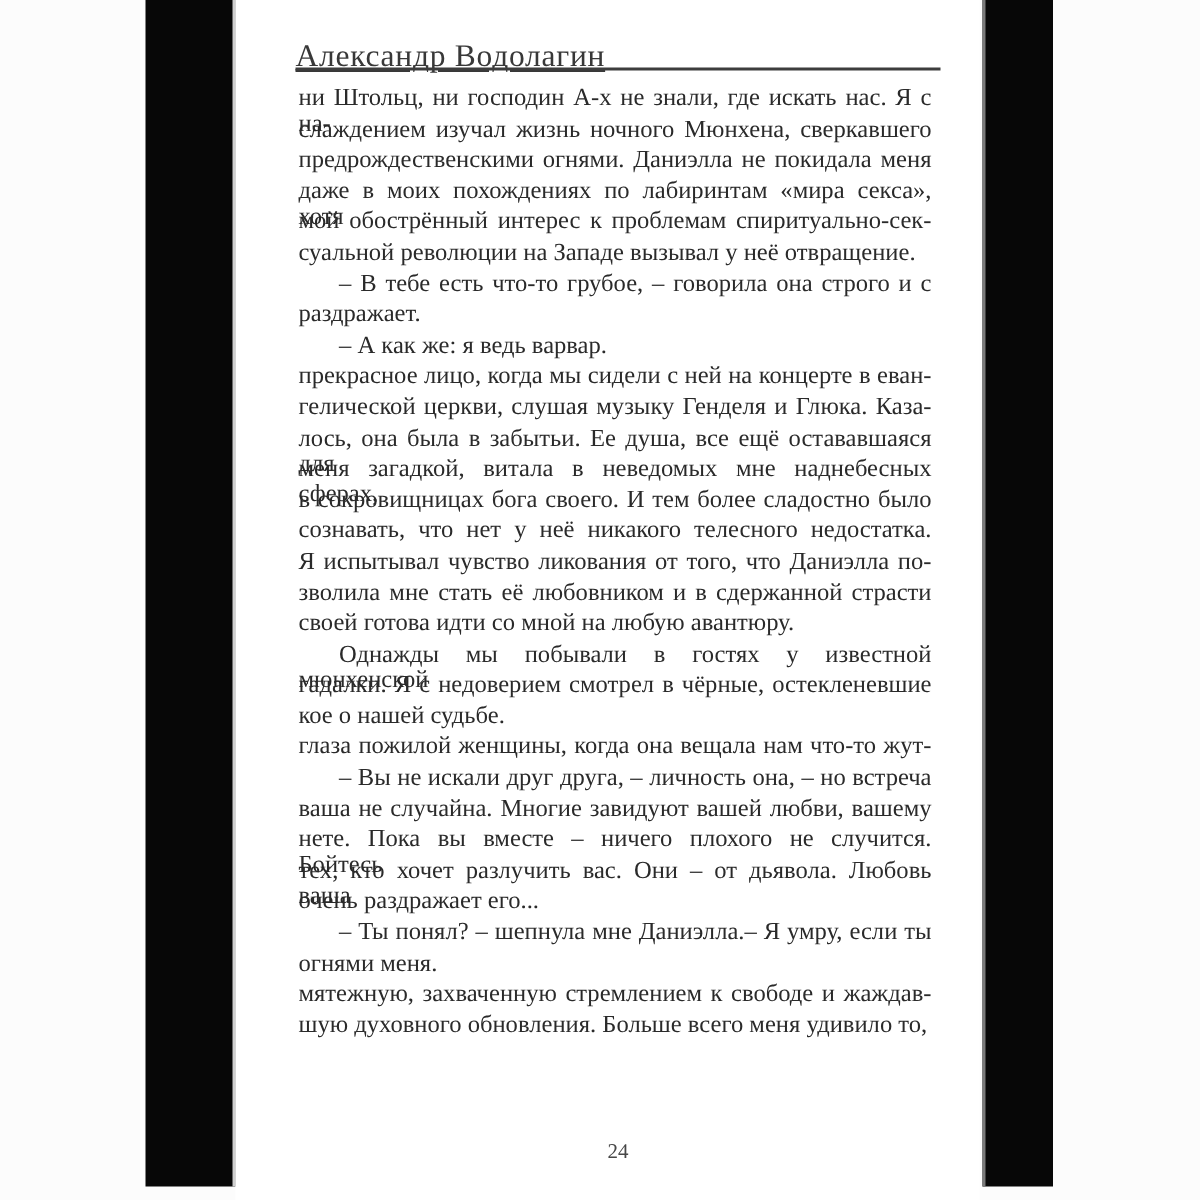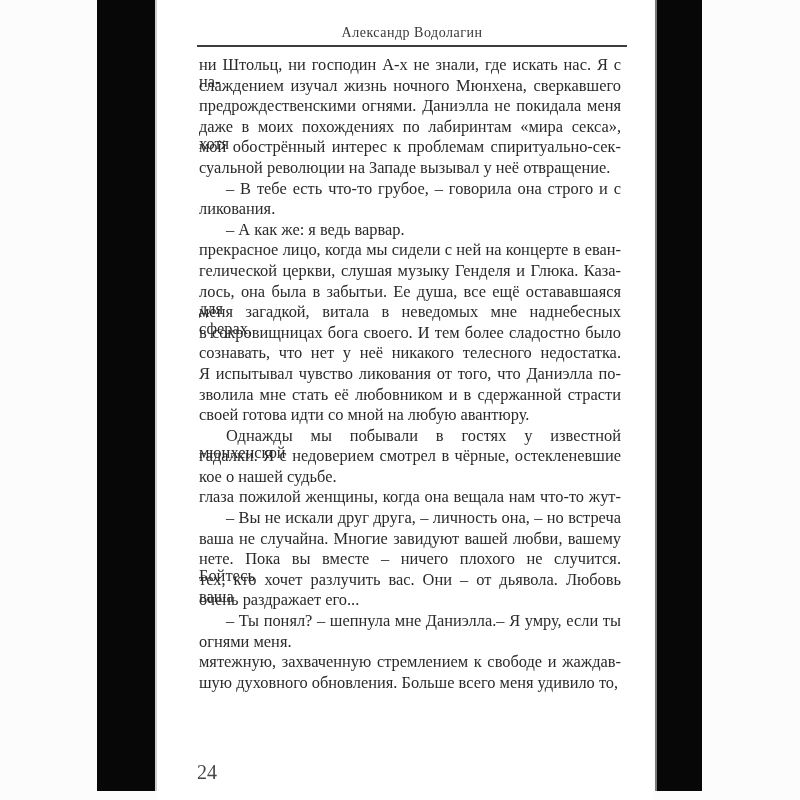--- a/index.html
+++ b/index.html
@@ -35,25 +35,25 @@
     width: 496px;
     height: 800px;
     background: var(--paper, #ffffff);
     color: var(--ink, #2a2a2a);
   }
   .running-head {
     position: absolute;
     left: 40px;
     top: 25px;
     width: 430px;
-    text-align: center;
-    font-size: 14px;
+    font-size: 21px;
     letter-spacing: 0.5px;
     color: #383838;
     white-space: nowrap;
+    text-decoration: underline;
   }
   .head-rule {
     position: absolute;
     left: 40px;
     top: 45px;
     width: 430px;
     height: 2px;
     background: #3d3d3d;
   }
   .text-block {
@@ -74,22 +74,22 @@
     overflow: visible;
   }
   .line.last { text-align-last: left; }
   .line.indent { text-indent: 27px; }
   .line .seg.italic { }
   .folio {
     position: absolute;
     left: 40px;
     top: 761px;
     width: 430px;
-    text-align: left;
-    font-size: 20px;
+    text-align: center;
+    font-size: 14px;
     color: #474747;
   }
 </style>
 </head>
 <body>
 
 <div class="photo">
   <div class="cover-edge left"></div>
   <div class="cover-edge right"></div>
 
@@ -101,21 +101,21 @@
         <div class="paragraph">
           <div class="line"><span class="seg">ни Штольц, ни господин А-х не знали, где искать нас. Я с на-</span></div>
           <div class="line"><span class="seg">слаждением изучал жизнь ночного Мюнхена, сверкавшего</span></div>
           <div class="line"><span class="seg">предрождественскими огнями. Даниэлла не покидала меня</span></div>
           <div class="line"><span class="seg">даже в моих похождениях по лабиринтам «мира секса», хотя</span></div>
           <div class="line"><span class="seg">мой обострённый интерес к проблемам спиритуально-сек-</span></div>
           <div class="line last"><span class="seg">суальной революции на Западе вызывал у неё отвращение.</span></div>
         </div>
         <div class="paragraph">
           <div class="line indent"><span class="seg">– В тебе есть что-то грубое, – говорила она строго и с</span></div>
-          <div class="line last"><span class="seg">ликования.</span></div>
+          <div class="line last"><span class="seg">раздражает.</span></div>
         </div>
         <div class="paragraph">
           <div class="line indent last"><span class="seg">– А как же: я ведь варвар.</span></div>
         </div>
         <div class="paragraph">
           <div class="line"><span class="seg">прекрасное лицо, когда мы сидели с ней на концерте в еван-</span></div>
           <div class="line"><span class="seg">гелической церкви, слушая музыку Генделя и Глюка. Каза-</span></div>
           <div class="line"><span class="seg">лось, она была в забытьи. Ее душа, все ещё остававшаяся для</span></div>
           <div class="line"><span class="seg">меня загадкой, витала в неведомых мне наднебесных сферах,</span></div>
           <div class="line"><span class="seg">в сокровищницах бога своего. И тем более сладостно было</span></div>

